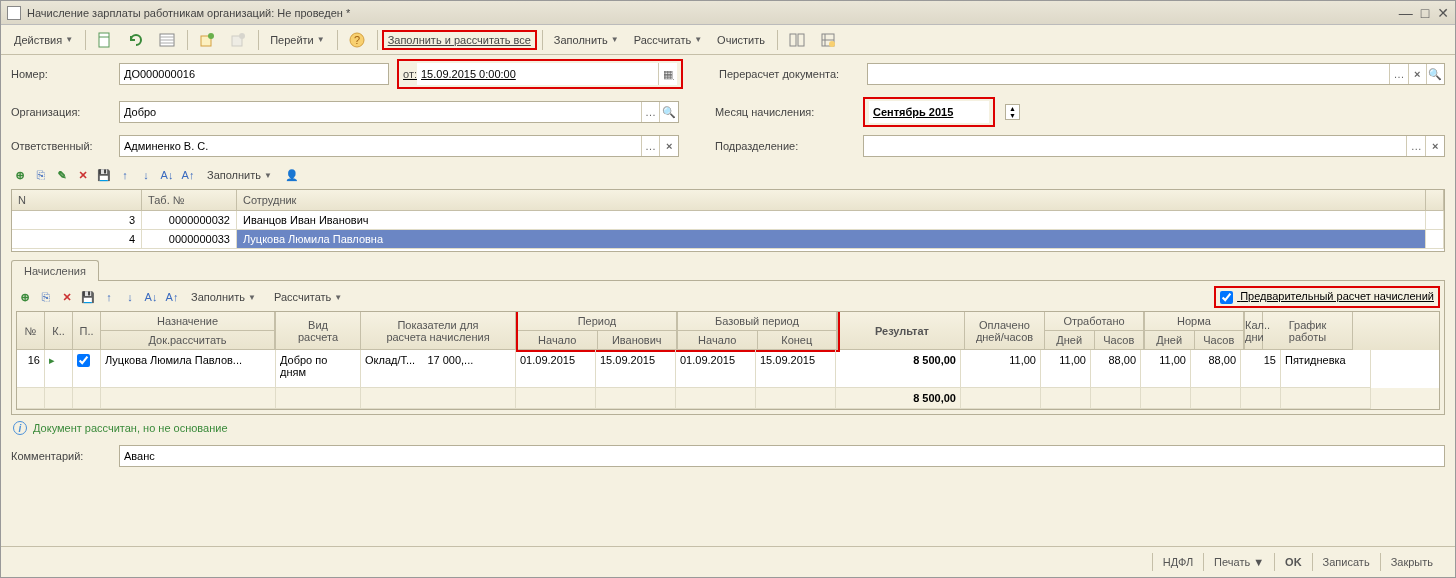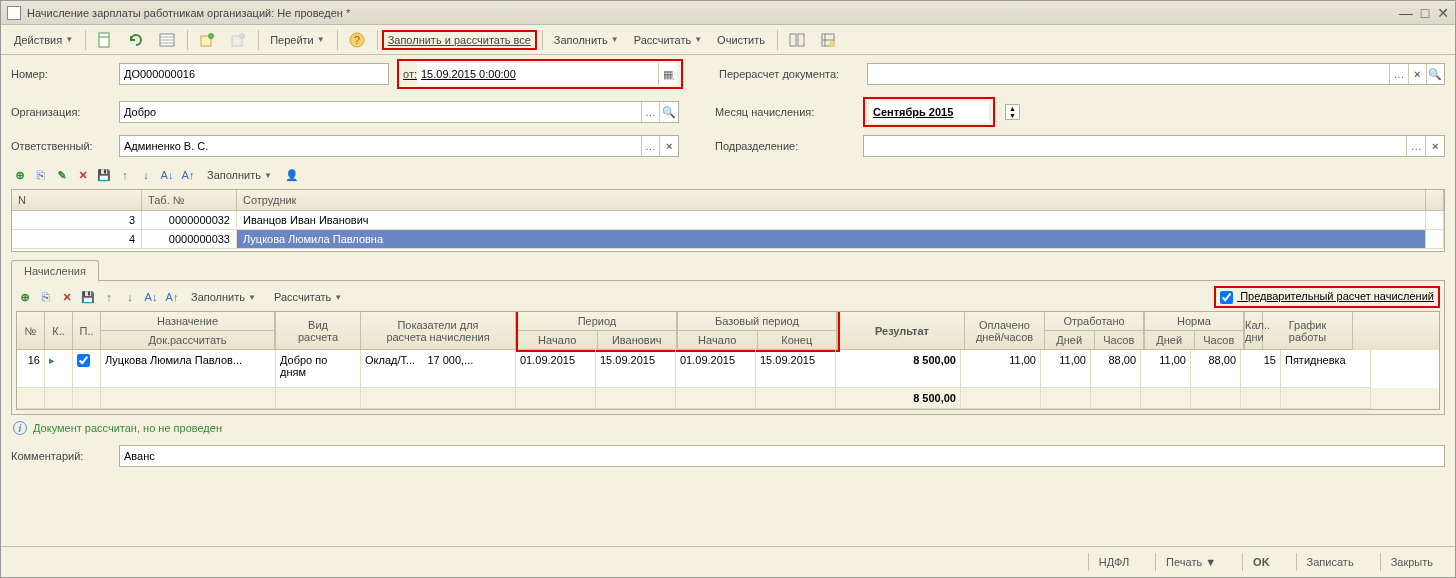--- a/index.html
+++ b/index.html
@@ -37,21 +37,21 @@
 .calc-grid { border: 1px solid #b5af97; background: #fff; margin-top: 2px; overflow-x: auto; }
 .calc-head { display: flex; background: linear-gradient(#f6f2e2, #e9e3cd); }
 .calc-head-col { border-right: 1px solid #c5bfa8; border-bottom: 1px solid #c5bfa8; text-align: center; color: #555; display: flex; flex-direction: column; justify-content: center; }
 .calc-head-row { display: flex; flex: 1; }
 .calc-head-cell { border-right: 1px solid #c5bfa8; padding: 3px 4px; flex: 1; }
 .calc-body-row { display: flex; }
 .calc-body-row > div { border-right: 1px solid #e0dcc8; border-bottom: 1px solid #e0dcc8; padding: 4px; overflow: hidden; white-space: nowrap; }
 .status-row { padding: 6px 12px; color: #3a8a3a; display: flex; align-items: center; gap: 6px; }
 .info-icon { width: 14px; height: 14px; border-radius: 50%; border: 1px solid #4a90d9; display: inline-flex; align-items: center; justify-content: center; font-style: italic; font-weight: bold; color: #4a90d9; font-size: 10px; }
 .bottom-bar { margin-top: auto; border-top: 1px solid #c5bfa8; padding: 6px 12px; display: flex; align-items: center; }
-.bottom-bar .actions { margin-left: auto; display: flex; gap: 16px; align-items: center; }
+.bottom-bar .actions { margin-left: auto; display: flex; gap: 0; align-items: center; }
 .bottom-btn { padding: 3px 10px; color: #555; cursor: pointer; border-left: 1px solid #c5bfa8; }
 .bottom-btn.ok { font-weight: bold; }
 .ico-green-plus { color: #3a8a3a; font-weight: bold; }
 .ico-red-x { color: #c33; font-weight: bold; }
 .ico-blue { color: #3a6abf; }
 .ico-orange { color: #d98a2e; }
 svg { display: block; }
 </style>
 </head>
 <body>
@@ -362,21 +362,21 @@
             <div style="width:50px"></div>
             <div style="width:40px"></div>
             <div style="width:90px"></div>
         </div>
       </div>
     </div>
   </div>
 
   <div class="status-row">
     <span class="info-icon">i</span>
-    <span>Документ рассчитан, но не проведен</span>
+    <span>Документ рассчитан, но не основание</span>
   </div>
 
   <div class="form-row">
     <label>Комментарий:</label>
     <div class="input-wrap" style="flex:1">
         <input value="Аванс" style="">
       </div>
   </div>
 
   <div class="bottom-bar">

